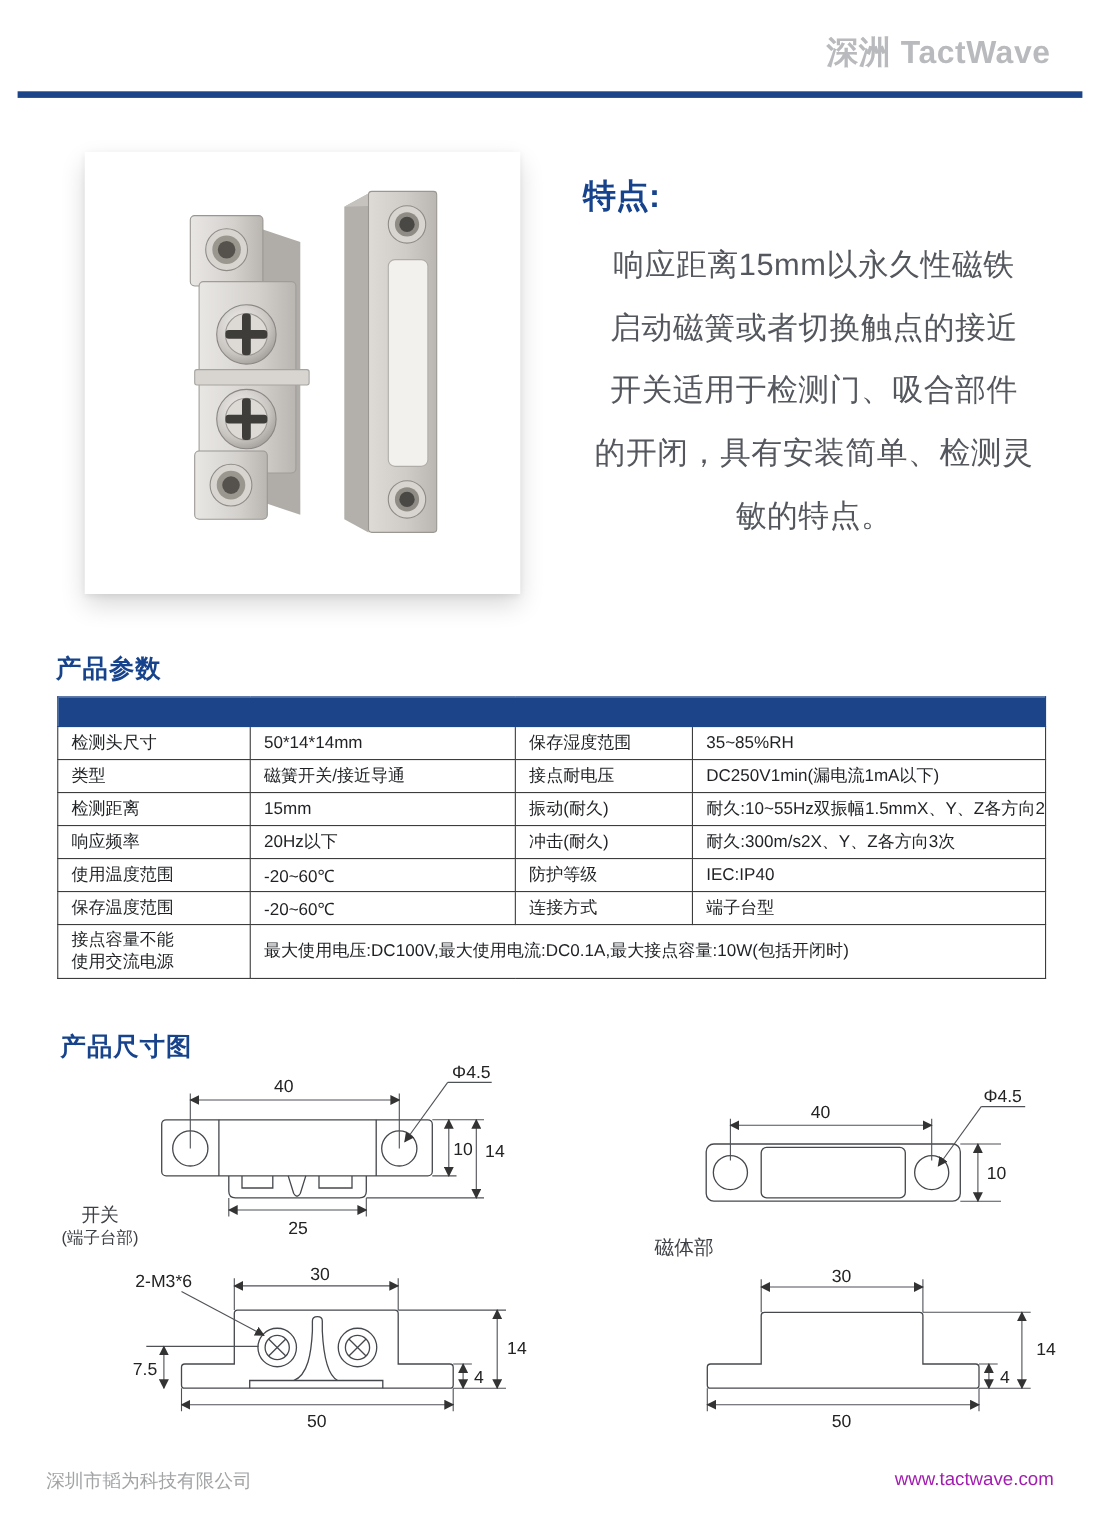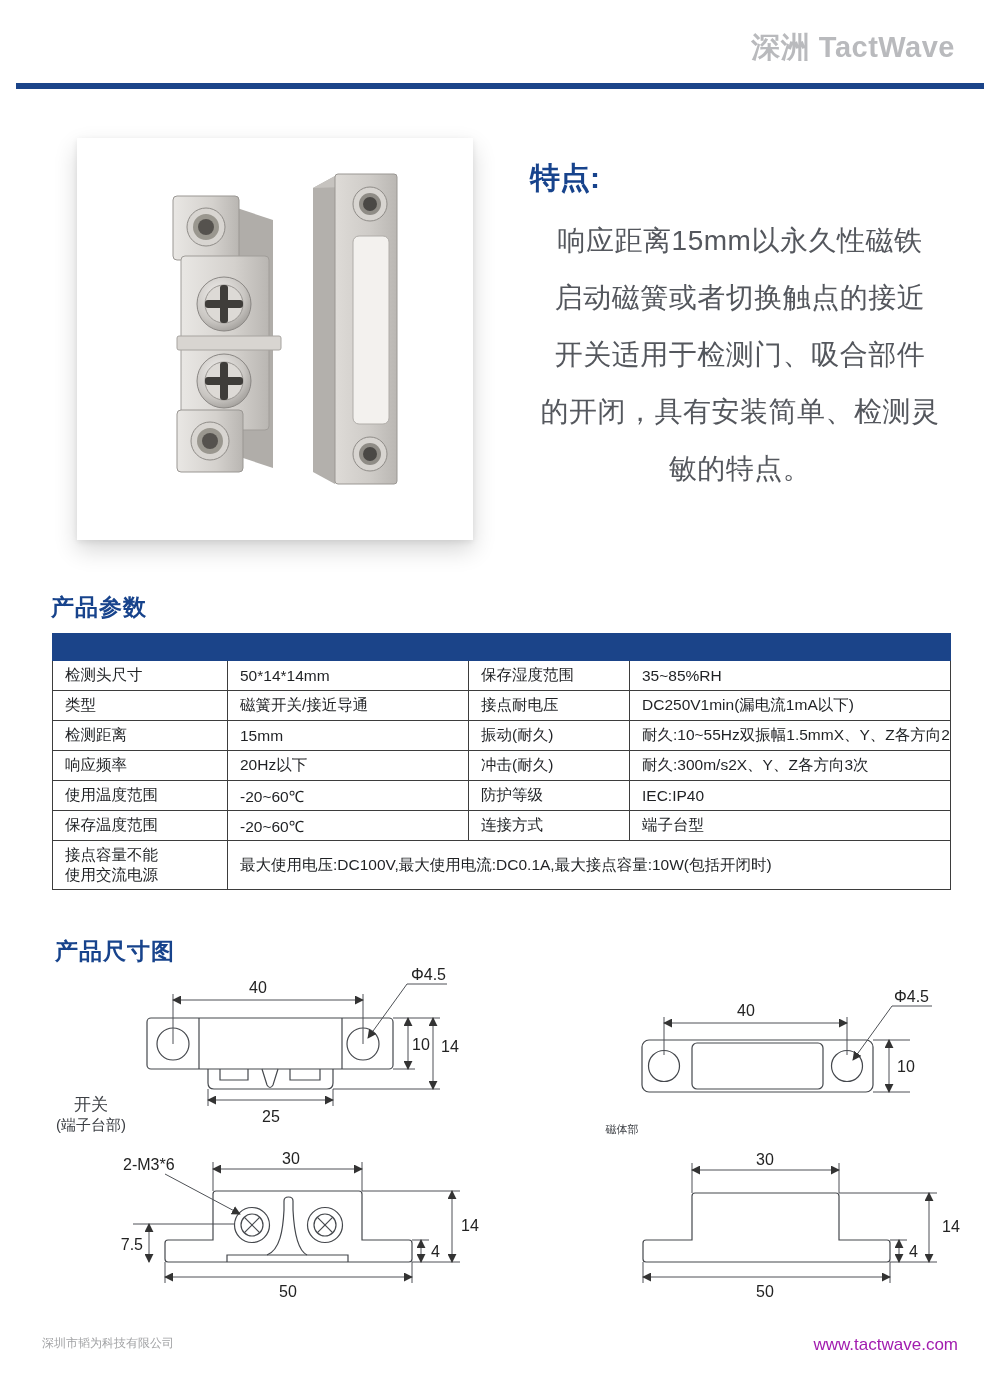--- a/index.html
+++ b/index.html
@@ -29,21 +29,21 @@
   table.params td.band{background:#1b4489;height:26px;border:1px solid #1b4489;}
   table.params tr.tall td{height:48px;}
   table.params td.wrapcell{white-space:normal;line-height:20px;}
 
   
   .draw{position:absolute;}
   .dim-label{font-size:16px;fill:#232323;font-family:"Liberation Sans",sans-serif;}
   .fig-label{position:absolute;color:#3c3f44;text-align:center;}
 
   
-  .foot-company{position:absolute;left:42px;top:1335px;font-size:12px;color:#a2a3a5;}
+  .foot-company{position:absolute;left:42px;top:1335px;font-size:17px;color:#a2a3a5;}
   .foot-site{position:absolute;right:42px;top:1335px;font-size:17px;color:#a21caf;}
 </style>
 </head>
 <body>
 
 <div class="page">
 
   <div class="hdr-brand">深洲 TactWave</div>
   <div class="hdr-rule"></div>
 
@@ -284,21 +284,21 @@
       <line x1="292" y1="46" x2="332" y2="46"></line>
       <line x1="292" y1="46" x2="253" y2="100" marker-end="url(#arwC)"></line>
       <line x1="273" y1="80" x2="310" y2="80"></line>
       <line x1="273" y1="132" x2="310" y2="132"></line>
       <line x1="289" y1="80" x2="289" y2="132" marker-start="url(#arwC)" marker-end="url(#arwC)"></line>
     </g>
     <text class="dim-label" x="146" y="56" text-anchor="middle">40</text>
     <text class="dim-label" x="294" y="42">Φ4.5</text>
     <text class="dim-label" x="297" y="112">10</text>
   </svg>
-  <div class="fig-label" style="left:587px;top:1122px;width:70px;font-size:11px;font-family:Liberation Mono, monospace;">磁体部</div>
+  <div class="fig-label" style="left:587px;top:1122px;width:70px;font-size:18px;font-family:Liberation Mono, monospace;">磁体部</div>
 
   <svg class="draw" style="left:600px;top:1150px;" width="400" height="165" viewBox="0 0 400 165">
     <defs>
       <marker id="arwD" viewBox="0 0 10 10" refX="9" refY="5" markerWidth="9" markerHeight="9" orient="auto-start-reverse">
         <path d="M0,0L10,5L0,10z" fill="#333"></path>
       </marker>
     </defs>
     <g stroke="#45484d" stroke-width="1.2" fill="none">
       <path d="M43,109 L43,93 Q43,90 46,90 L92,90 L92,46 Q92,43 95,43 L236,43 Q239,43 239,46 L239,90 L287,90 Q290,90 290,93 L290,109 Q290,112 287,112 L46,112 Q43,112 43,109 Z"></path>
     </g>

